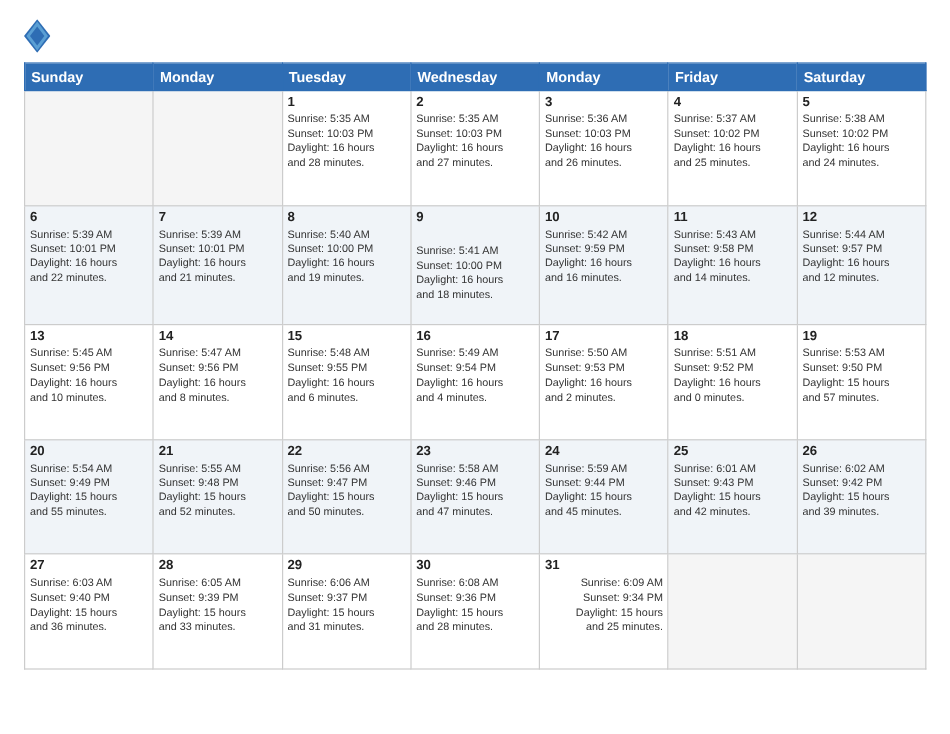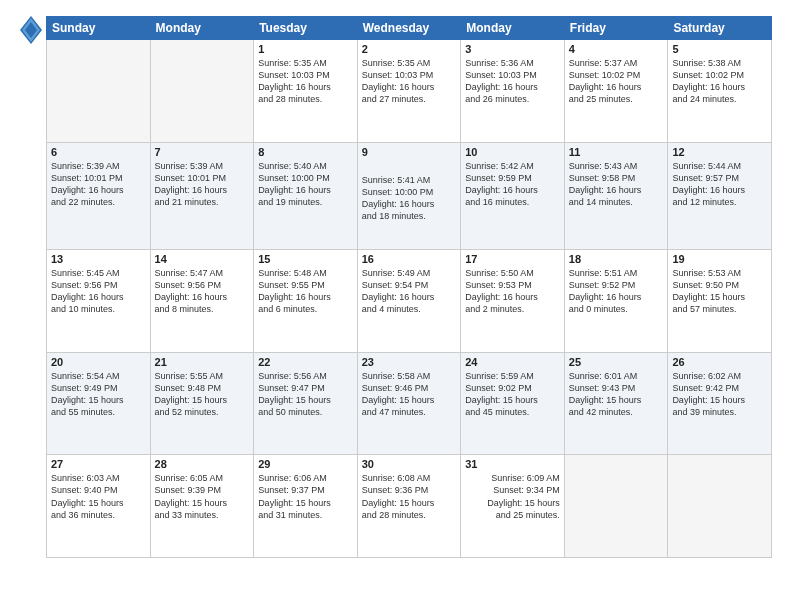--- a/index.html
+++ b/index.html
@@ -8,21 +8,21 @@
       background: #fff;
       width: 792px;
       height: 612px;
       overflow: hidden;
     }
     .page {
       width: 792px;
       height: 568px;
       padding: 16px 20px 10px 20px;
       display: flex;
-      flex-direction: row;
+      flex-direction: column;
     }
     .header {
       display: flex;
       justify-content: space-between;
       align-items: flex-start;
       margin-bottom: 8px;
     }
     .logo {
       display: flex;
       align-items: center;
@@ -301,21 +301,21 @@
           <td>
             <div class="day-num">23</div>
             <div class="day-info" style="white-space: pre-line;">Sunrise: 5:58 AM
 Sunset: 9:46 PM
 Daylight: 15 hours
 and 47 minutes.</div>
           </td>
           <td>
             <div class="day-num">24</div>
             <div class="day-info" style="white-space: pre-line;">Sunrise: 5:59 AM
-Sunset: 9:02 PM
+Sunset: 9:44 PM
 Daylight: 15 hours
 and 45 minutes.</div>
           </td>
           <td>
             <div class="day-num">25</div>
             <div class="day-info" style="white-space: pre-line;">Sunrise: 6:01 AM
 Sunset: 9:43 PM
 Daylight: 15 hours
 and 42 minutes.</div>
           </td>

